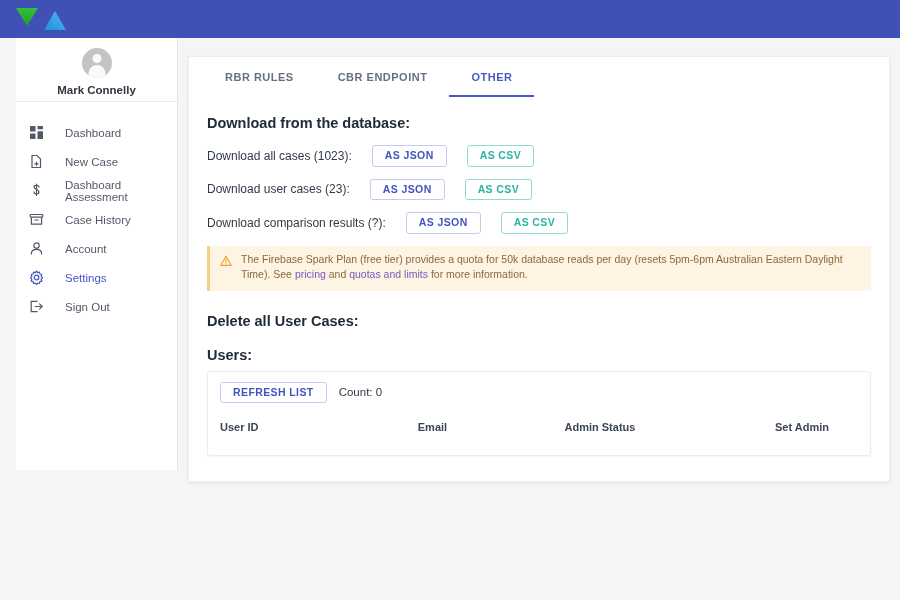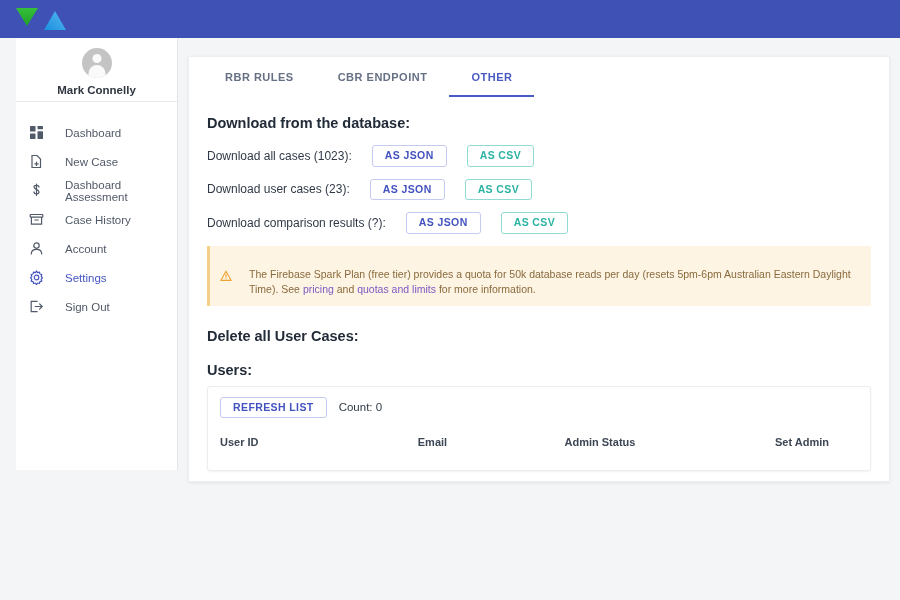--- a/index.html
+++ b/index.html
@@ -102,22 +102,22 @@
   }
   .btn-json { color: #4253bf; border: 1px solid #c5cbf0; }
   .btn-csv  { color: #2bb3a3; border: 1px solid #8fdbd3; }
   .btn-outline-indigo { color: #4253bf; border: 1px solid #c5cbf0; }
 
   
   .warning {
     margin-top: 6px;
     background: #fdf4e4;
     border-left: 3px solid #f3cf87;
-    padding: 21px 12px 9px 10px;
-    display: flex; gap: 17px; align-items: flex-start;
+    padding: 6px 12px 9px 10px;
+    display: flex; gap: 9px; align-items: flex-start;
   }
   .warn-ico { flex: none; margin-top: 1px; }
   .warn-text {
     font-size: 10.5px; line-height: 15px; color: #8a6a3c;
   }
   .warn-text a { color: #7e57c2; text-decoration: none; cursor: pointer; }
 
   
   .users-panel {
     border: 1px solid #ebedf0; border-radius: 3px;

